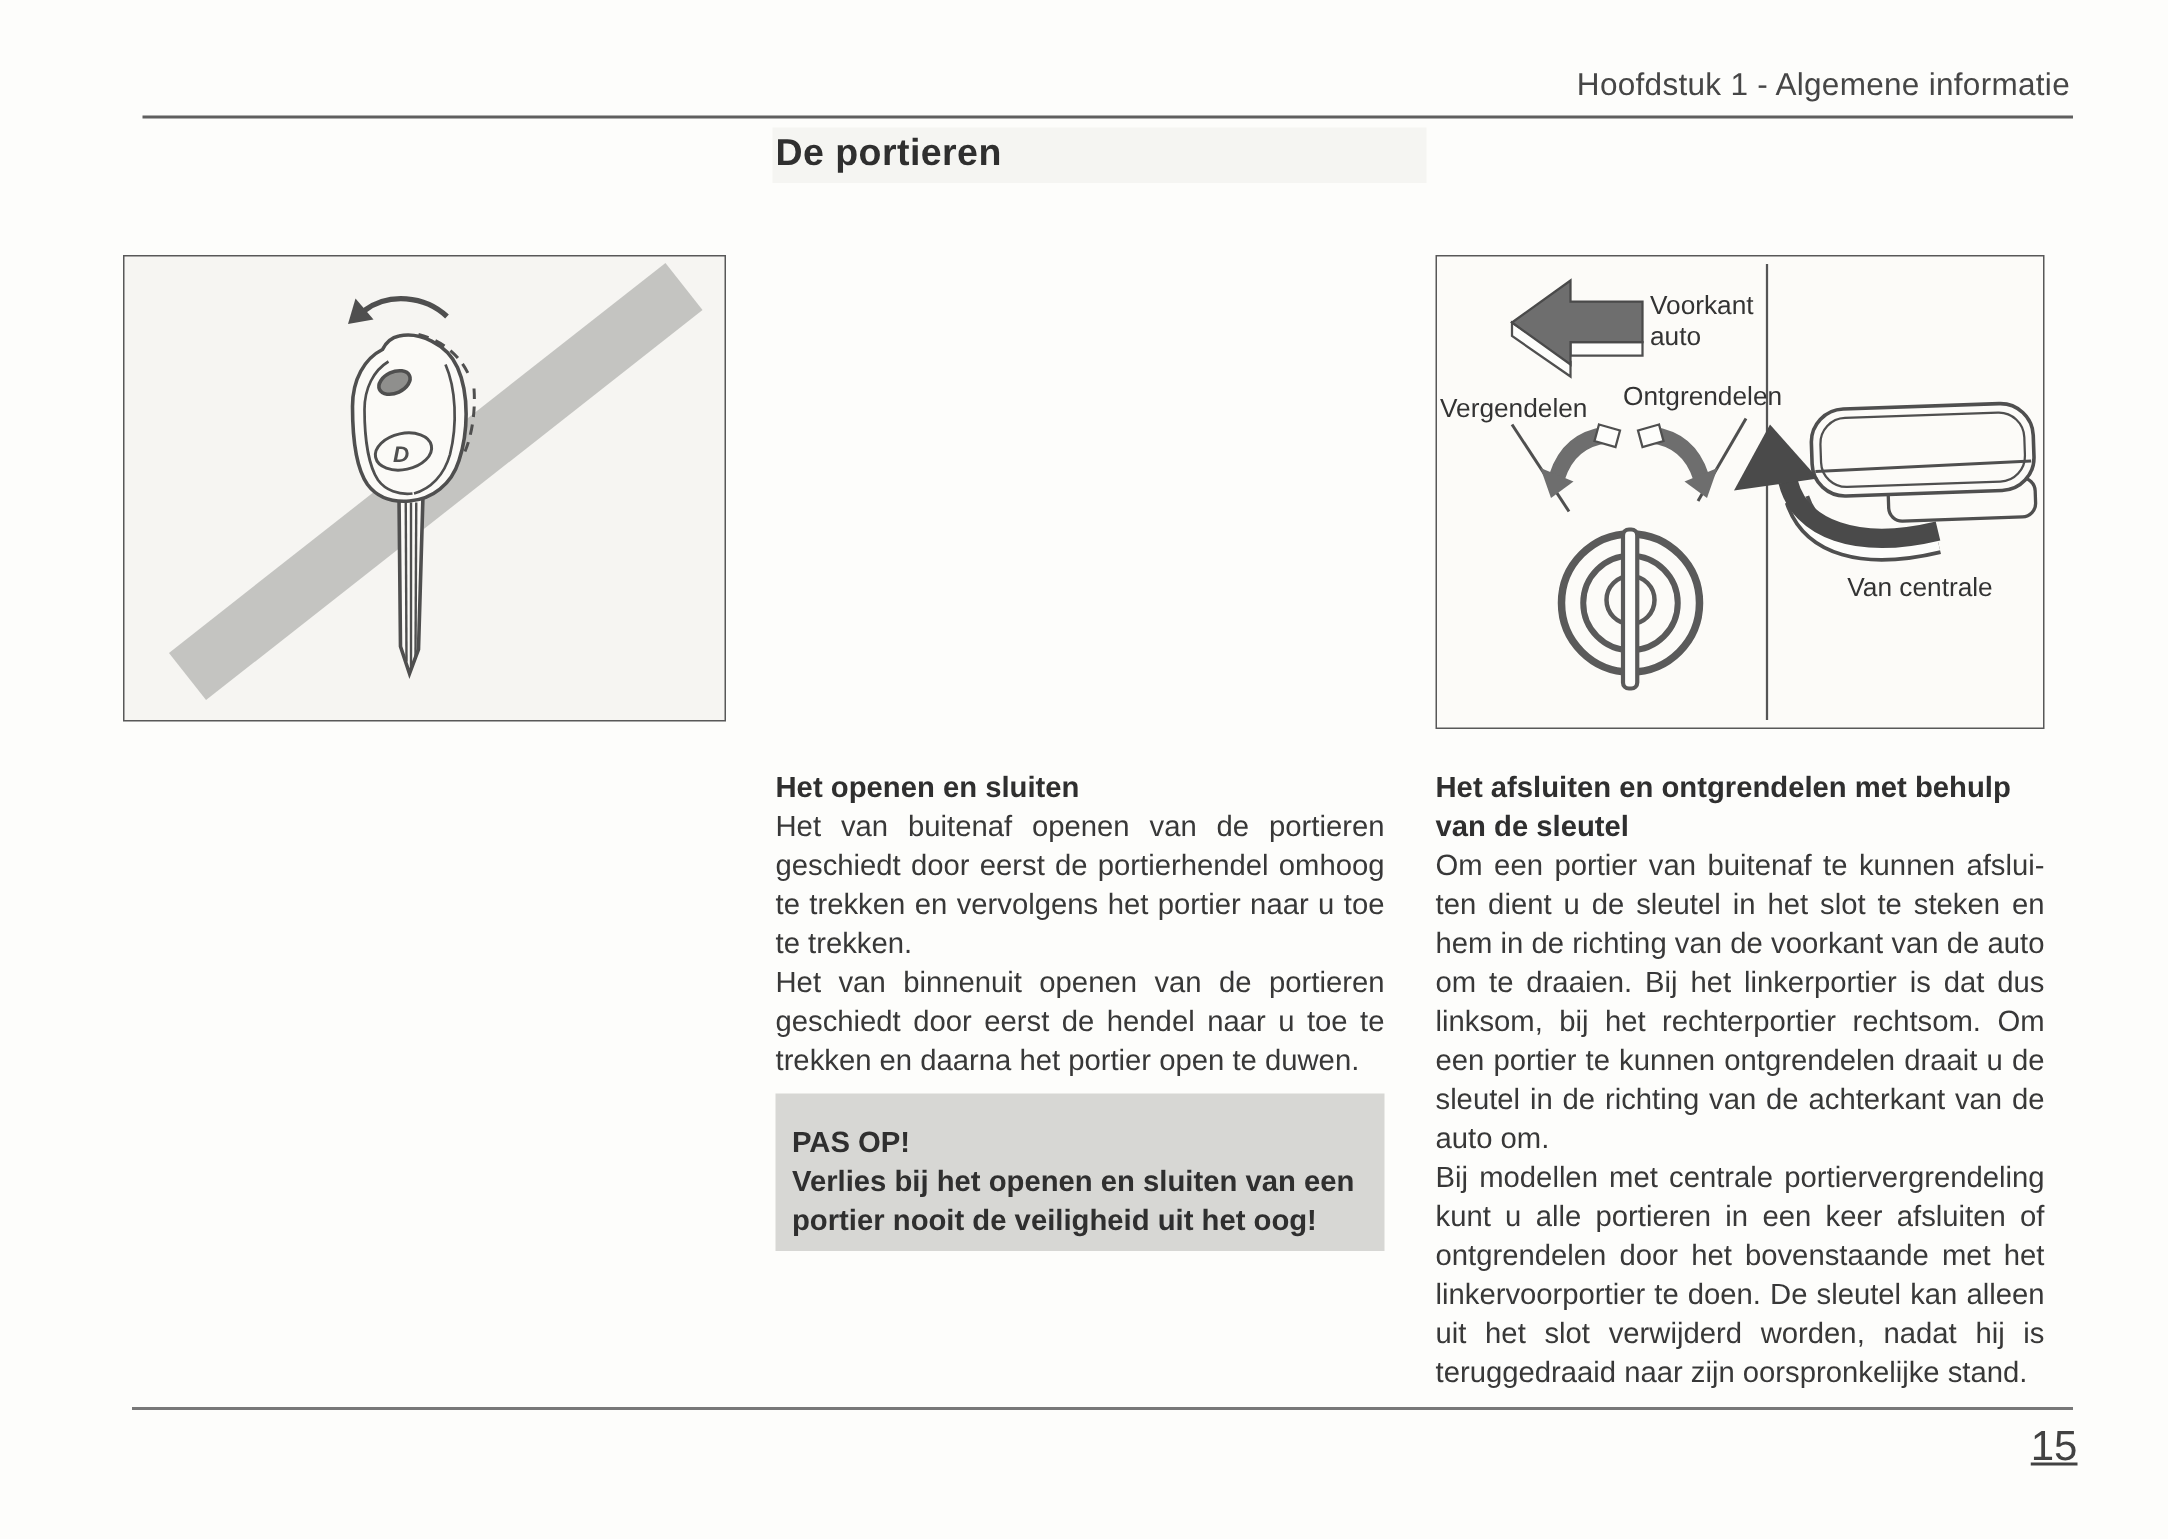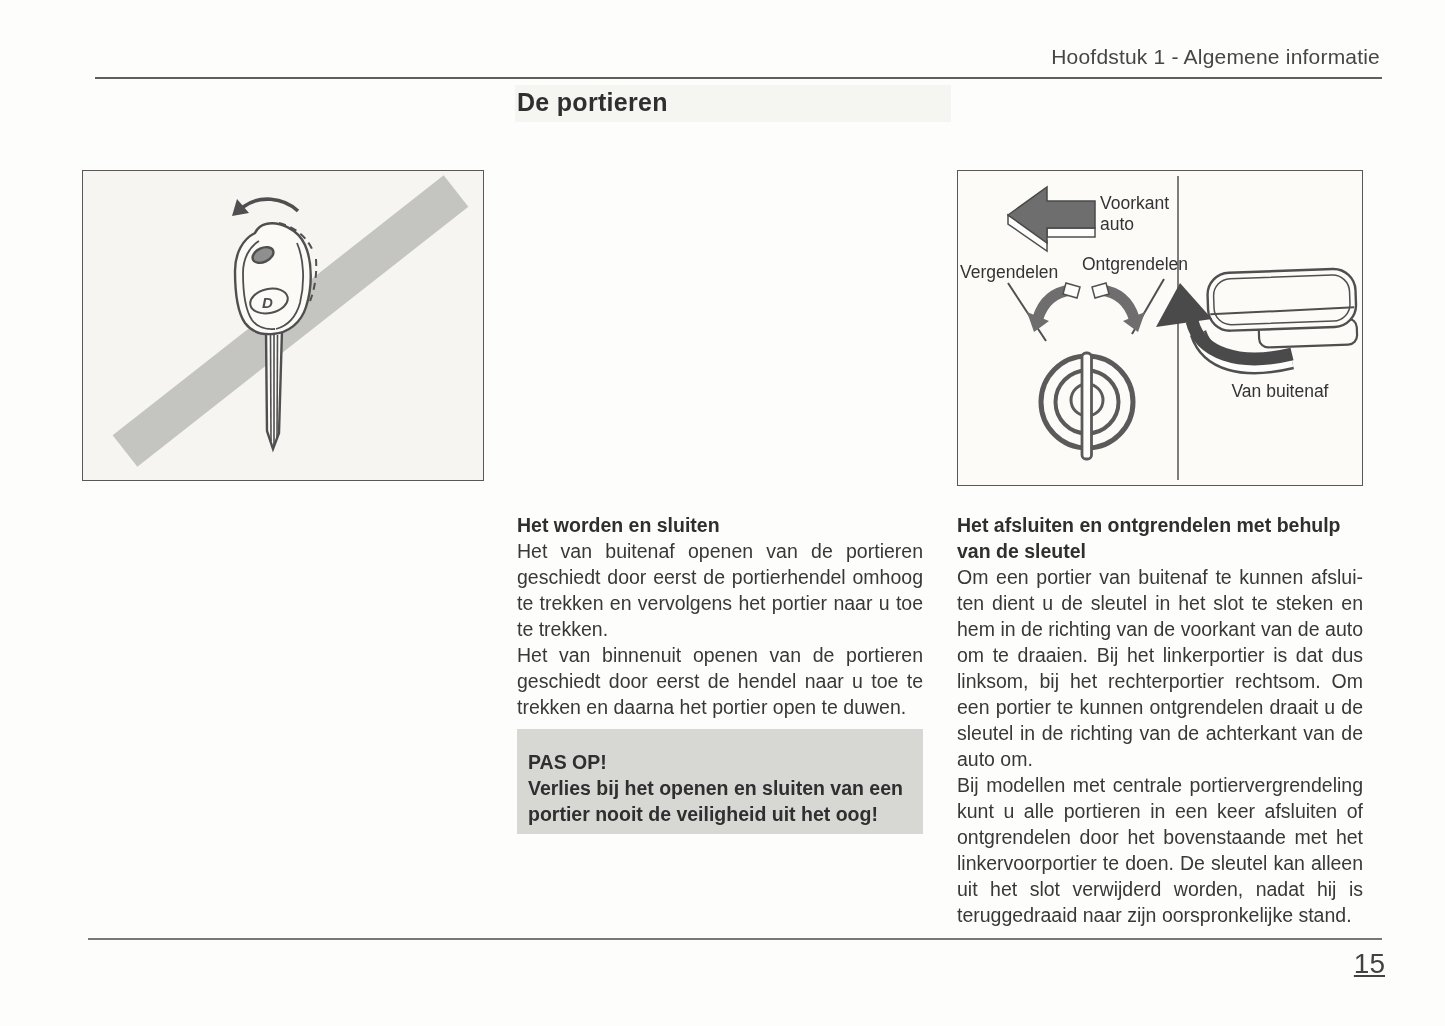--- a/index.html
+++ b/index.html
@@ -139,25 +139,25 @@
     <g>
       <path d="M 240 162 C 250 192 284 202 334 190" stroke="#4f4f4f" stroke-width="17" fill="none"></path>
       <path d="M 240 162 C 250 192 284 202 334 190" stroke="#fdfdfb" stroke-width="12" fill="none"></path>
       <path d="M 234 150 C 242 182 280 196 334 183" stroke="#4a4a4a" stroke-width="13" fill="none"></path>
       <polygon points="222,112 198,156 254,148" fill="#4a4a4a"></polygon>
     </g>
   </svg>
   <div class="fig-label lbl-voorkant">Voorkant auto</div>
   <div class="fig-label lbl-vergendelen">Vergendelen</div>
   <div class="fig-label lbl-ontgrendelen">Ontgrendelen</div>
-  <div class="fig-label lbl-vanbuitenaf">Van buitenaf</div>
+  <div class="fig-label lbl-vanbuitenaf">Van centrale</div>
 </div>
 
 <div class="abs col col-middle">
-  <h3>Het worden en sluiten</h3>
+  <h3>Het openen en sluiten</h3>
   <p>Het van buitenaf openen van de portieren geschiedt door eerst de portierhendel omhoog te trekken en vervolgens het portier naar u toe te trekken.</p>
   <p>Het van binnenuit openen van de portieren geschiedt door eerst de hendel naar u toe te trekken en daarna het portier open te duwen.</p>
   <div class="warning-box">
     <div class="w-title">PAS OP!</div>
     <div class="w-body">Verlies bij het openen en sluiten van een portier nooit de veiligheid uit het oog!</div>
   </div>
 </div>
 
 <div class="abs col col-right">
   <h3>Het afsluiten en ontgrendelen met behulp van de sleutel</h3>

